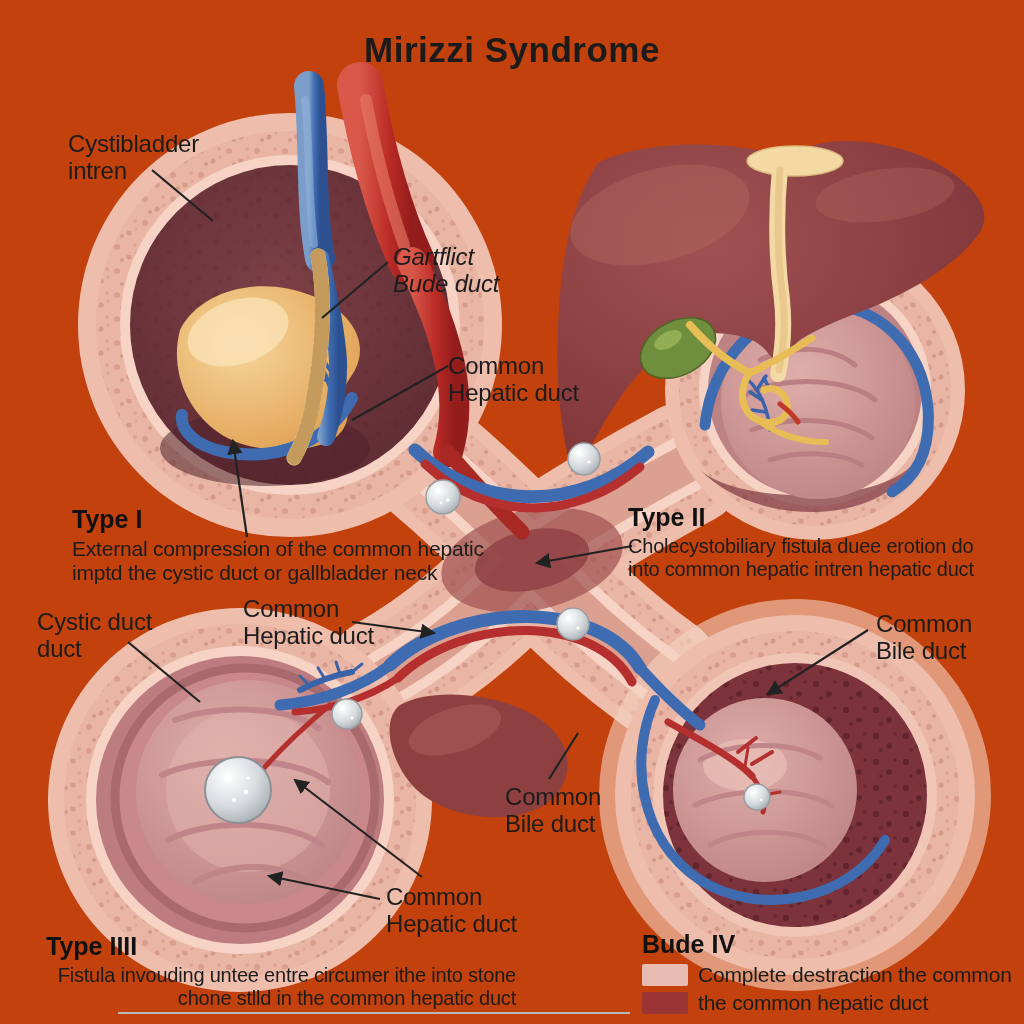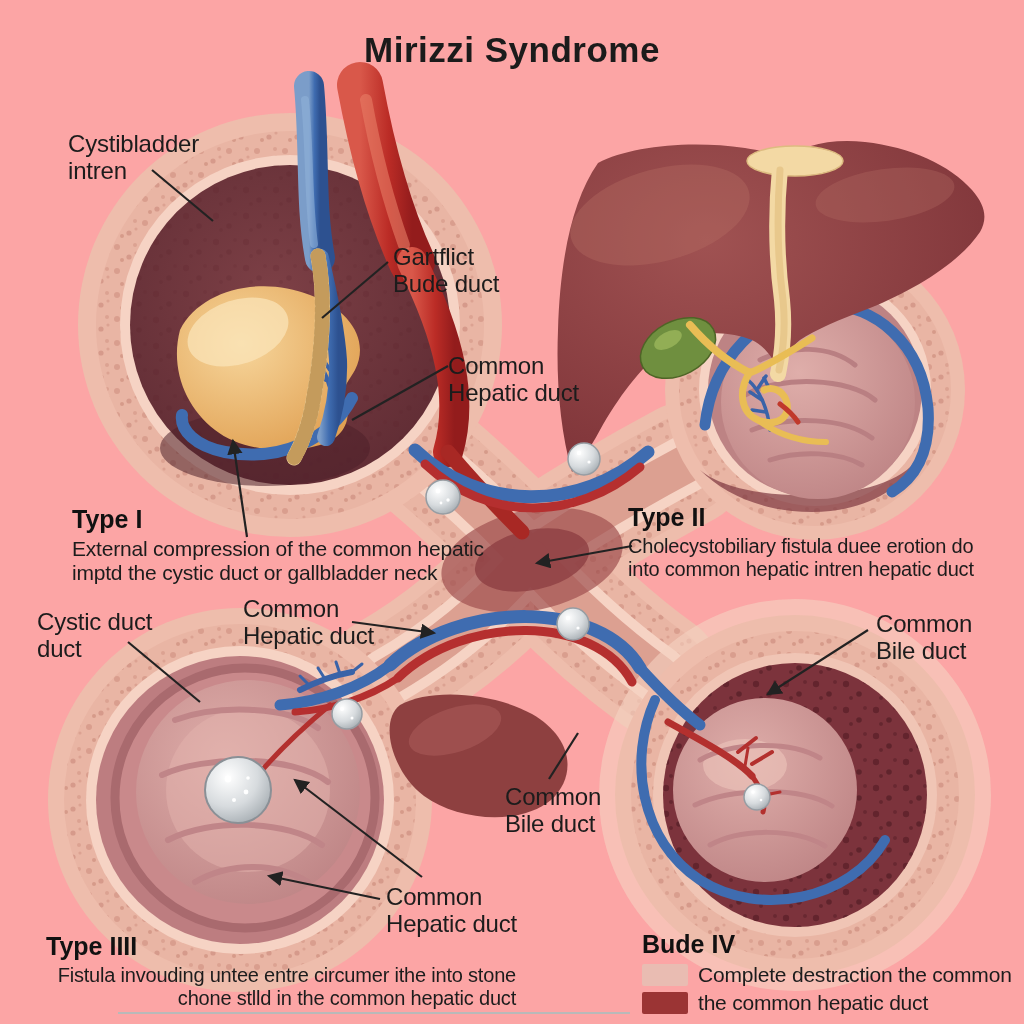--- a/index.html
+++ b/index.html
@@ -1,16 +1,16 @@
 <!DOCTYPE html>
 <html><head>
 <meta charset="utf-8">
 <style>
   html,body{margin:0;padding:0;background:#fff;}
-  .stage{position:relative;width:1024px;height:1024px;background:#fca5a5;overflow:hidden;
+  .stage{position:relative;width:1024px;height:1024px;background:#c2410c;overflow:hidden;
          font-family:"Liberation Sans",sans-serif;color:#1b1b1b;}
   .stage svg{position:absolute;left:0;top:0;}
   .abs{position:absolute;}
   .diagram-title{width:1024px;text-align:center;top:30px;left:0;font-size:35px;font-weight:bold;
                  letter-spacing:.5px;color:#1b1b1b;}
   .anat-label{font-size:24px;line-height:1.13;color:#1c1c1c;letter-spacing:-0.2px;}
   .type-heading{font-size:25px;font-weight:bold;margin-bottom:3px;color:#111;}
   .type-body{font-size:21px;line-height:1.14;letter-spacing:-0.2px;color:#1c1c1c;}
   .legend-row{display:flex;align-items:center;margin-top:4px;}
   .swatch{display:inline-block;width:46px;height:22px;margin-right:10px;border-radius:2px;}
@@ -294,21 +294,21 @@
     <path d="M549,779 L578,733"></path>
     <path d="M422,877 L295,780" marker-end="url(#arrow)"></path>
     <path d="M380,899 L269,876" marker-end="url(#arrow)"></path>
   </g>
 </svg>
 
 <div class="abs diagram-title">Mirizzi Syndrome</div>
 
 <div class="abs anat-label" style="left:68px;top:130px;width:175px;">Cystibladder intren</div>
 
-<div class="abs anat-label" style="left:393px;top:243px;width:128px;">Gartflict Bude duct</div>
+<div class="abs anat-label" style="left:393px;top:243px;width:128px;font-style:italic;">Gartflict Bude duct</div>
 
 <div class="abs anat-label" style="left:448px;top:352px;width:140px;">Common Hepatic duct</div>
 
 <div class="abs" style="left:48px;top:505px;width:425px;margin-left:24px;">
   <div class="type-heading">Type I</div>
   <div class="type-body">External compression of the common hepatic imptd the cystic duct or gallbladder neck</div>
 </div>
 
 <div class="abs" style="left:628px;top:503px;width:370px;">
   <div class="type-heading">Type II</div>

